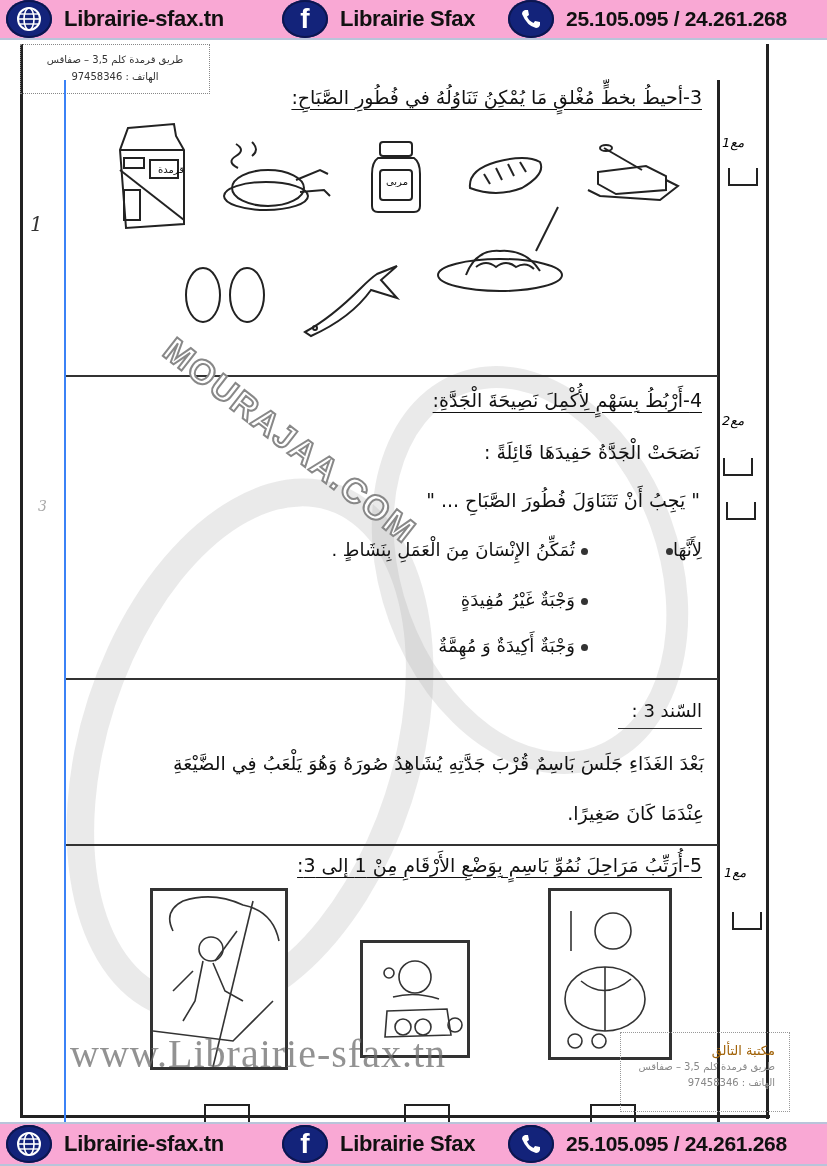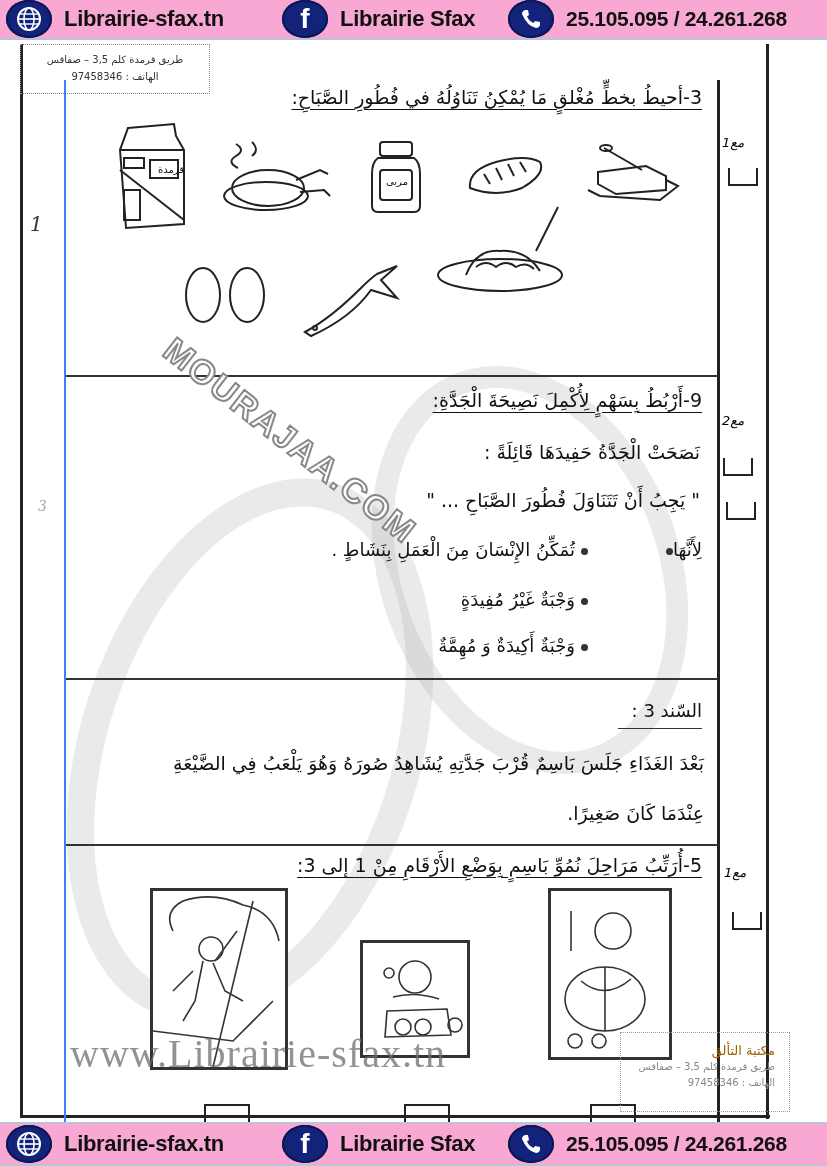--- a/index.html
+++ b/index.html
@@ -156,21 +156,21 @@
       <svg width="130" height="90" viewBox="0 0 130 90" fill="none" stroke="#222" stroke-width="2">
           <ellipse cx="64" cy="70" rx="62" ry="16"></ellipse>
           <path d="M30 70 Q40 44 64 46 Q90 44 104 66"></path>
           <path d="M40 62 Q50 54 60 62 Q70 54 80 62 Q90 56 98 64"></path>
           <path d="M100 46 L122 2"></path>
         </svg>
     </div>
   </div>
 
   <div class="section" style="top:297px; height:303px;">
-    <div class="title" style="top:12px;">9-أَرْبُطُ بِسَهْمٍ لِأُكْمِلَ نَصِيحَةَ الْجَدَّةِ:</div>
+    <div class="title" style="top:12px;">4-أَرْبُطُ بِسَهْمٍ لِأُكْمِلَ نَصِيحَةَ الْجَدَّةِ:</div>
     <div class="ar" style="right:18px; top:64px; font-size:19px;">نَصَحَتْ الْجَدَّةُ حَفِيدَهَا قَائِلَةً :</div>
     <div class="ar" style="right:18px; top:112px; font-size:19px;">" يَجِبُ أَنْ تَتَنَاوَلَ فُطُورَ الصَّبَاحِ ... "</div>
     <div class="ar" style="right:16px; top:162px;">
       <span>لِأَنَّهَا</span><span class="bullet"></span>
     </div>
     <div class="ar" style="right:130px; top:162px;">
       <span class="bullet"></span><span>تُمَكِّنُ الإِنْسَانَ مِنَ الْعَمَلِ بِنَشَاطٍ .</span>
     </div>
     <div class="ar" style="right:130px; top:212px;">
       <span class="bullet"></span><span>وَجْبَةٌ غَيْرُ مُفِيدَةٍ</span>

